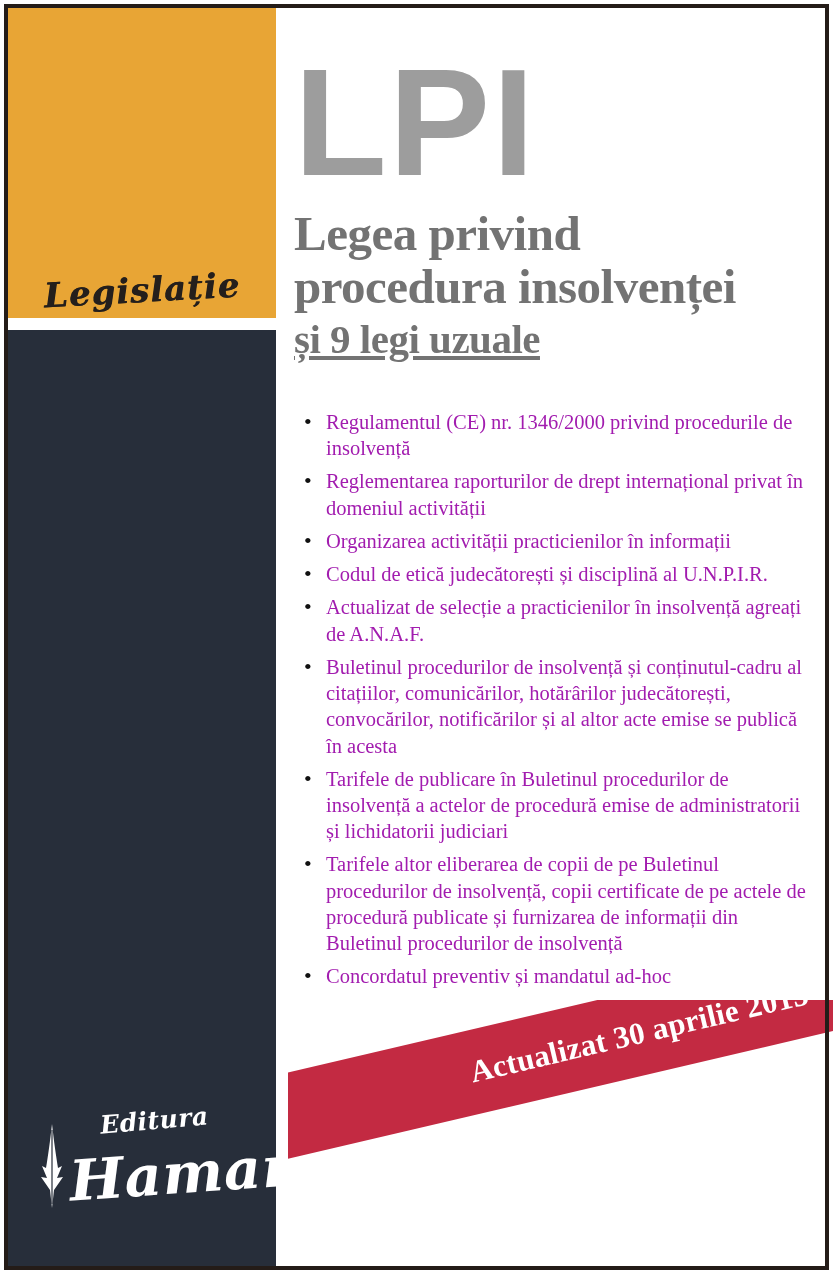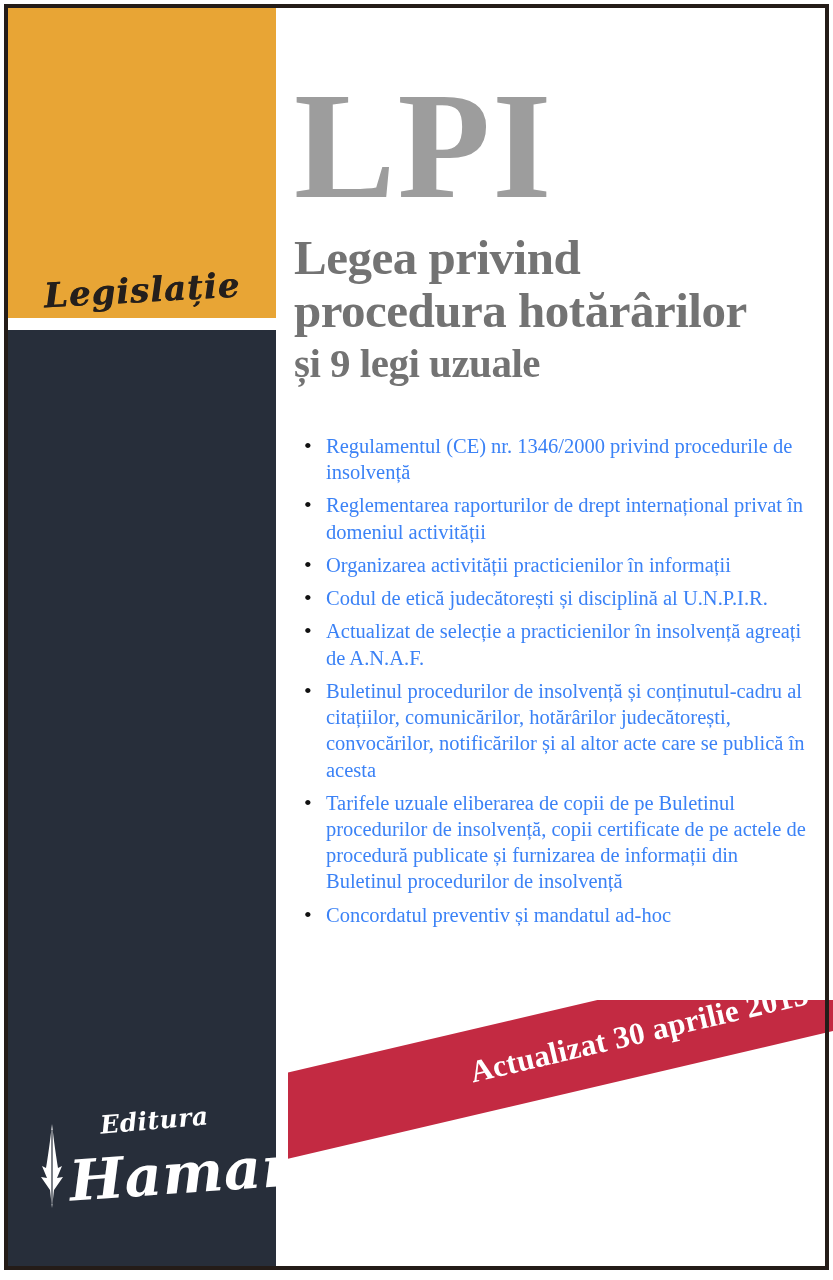--- a/index.html
+++ b/index.html
@@ -113,60 +113,61 @@
   #content {
     position: absolute;
     left: 288px;
     top: 8px;
     width: 533px;
     height: 1258px;
     z-index: 6;
   }
 
   #lpi {
-    font-family: Liberation Serif, serif;
+    font-family: Liberation Sans, sans-serif;
     font-weight: bold;
     font-size: 152px;
     line-height: 1.0;
     color: #9d9d9d;
     letter-spacing: 2px;
-    margin: 62px 0 0 6px;
+    margin: 38px 0 0 6px;
   }
 
   #title-block {
     margin: 10px 0 0 6px;
     color: #737373;
   }
   .title-line {
     font-family: "Liberation Serif", "DejaVu Serif", serif;
     font-weight: bold;
     font-size: 49px;
     line-height: 1.08;
     letter-spacing: -0.5px;
   }
   #title-line-3 {
     font-size: 41px;
     line-height: 1.15;
     margin-top: 2px;
+    text-decoration: underline;
   }
 
   #bullets {
     margin: 46px 0 0 14px;
     padding: 0;
     list-style: none;
     width: 505px;
   }
   #bullets li {
     position: relative;
     padding-left: 24px;
     margin-bottom: 7px;
     font-family: "Liberation Serif", "DejaVu Serif", serif;
     font-size: 20.5px;
     line-height: 1.28;
-    color: #3b82f6;
+    color: #a21caf;
   }
   #bullets li::before {
     content: "\2022";
     position: absolute;
     left: 2px;
     top: -1px;
     font-size: 22px;
     line-height: 1.28;
     color: #111111;
   }
@@ -225,32 +226,33 @@
     </div>
 
   </div>
 
   <div id="content">
 
     <div id="lpi">LPI</div>
 
     <div id="title-block">
       <div class="title-line" id="title-line-1">Legea privind</div>
-      <div class="title-line" id="title-line-2">procedura hotărârilor</div>
+      <div class="title-line" id="title-line-2">procedura insolvenței</div>
       <div class="title-line" id="title-line-3">și 9 legi uzuale</div>
     </div>
 
     <ul id="bullets">
       <li>Regulamentul (CE) nr. 1346/2000 privind procedurile de insolvență</li>
       <li>Reglementarea raporturilor de drept internațional privat în domeniul activității</li>
       <li>Organizarea activității practicienilor în informații</li>
       <li>Codul de etică judecătorești și disciplină al U.N.P.I.R.</li>
       <li>Actualizat de selecție a practicienilor în insolvență agreați de A.N.A.F.</li>
-      <li>Buletinul procedurilor de insolvență și conținutul-cadru al citațiilor, comunicărilor, hotărârilor judecătorești, convocărilor, notificărilor și al altor acte care se publică în acesta</li>
-      <li>Tarifele uzuale eliberarea de copii de pe Buletinul procedurilor de insolvență, copii certificate de pe actele de procedură publicate și furnizarea de informații din Buletinul procedurilor de insolvență</li>
+      <li>Buletinul procedurilor de insolvență și conținutul-cadru al citațiilor, comunicărilor, hotărârilor judecătorești, convocărilor, notificărilor și al altor acte emise se publică în acesta</li>
+      <li>Tarifele de publicare în Buletinul procedurilor de insolvență a actelor de procedură emise de administratorii și lichidatorii judiciari</li>
+      <li>Tarifele altor eliberarea de copii de pe Buletinul procedurilor de insolvență, copii certificate de pe actele de procedură publicate și furnizarea de informații din Buletinul procedurilor de insolvență</li>
       <li>Concordatul preventiv și mandatul ad-hoc</li>
     </ul>
 
   </div>
 
   <div id="banner-wrap">
     <div id="banner">
       <span id="banner-text">Actualizat 30 aprilie 2013</span>
     </div>
   </div>

